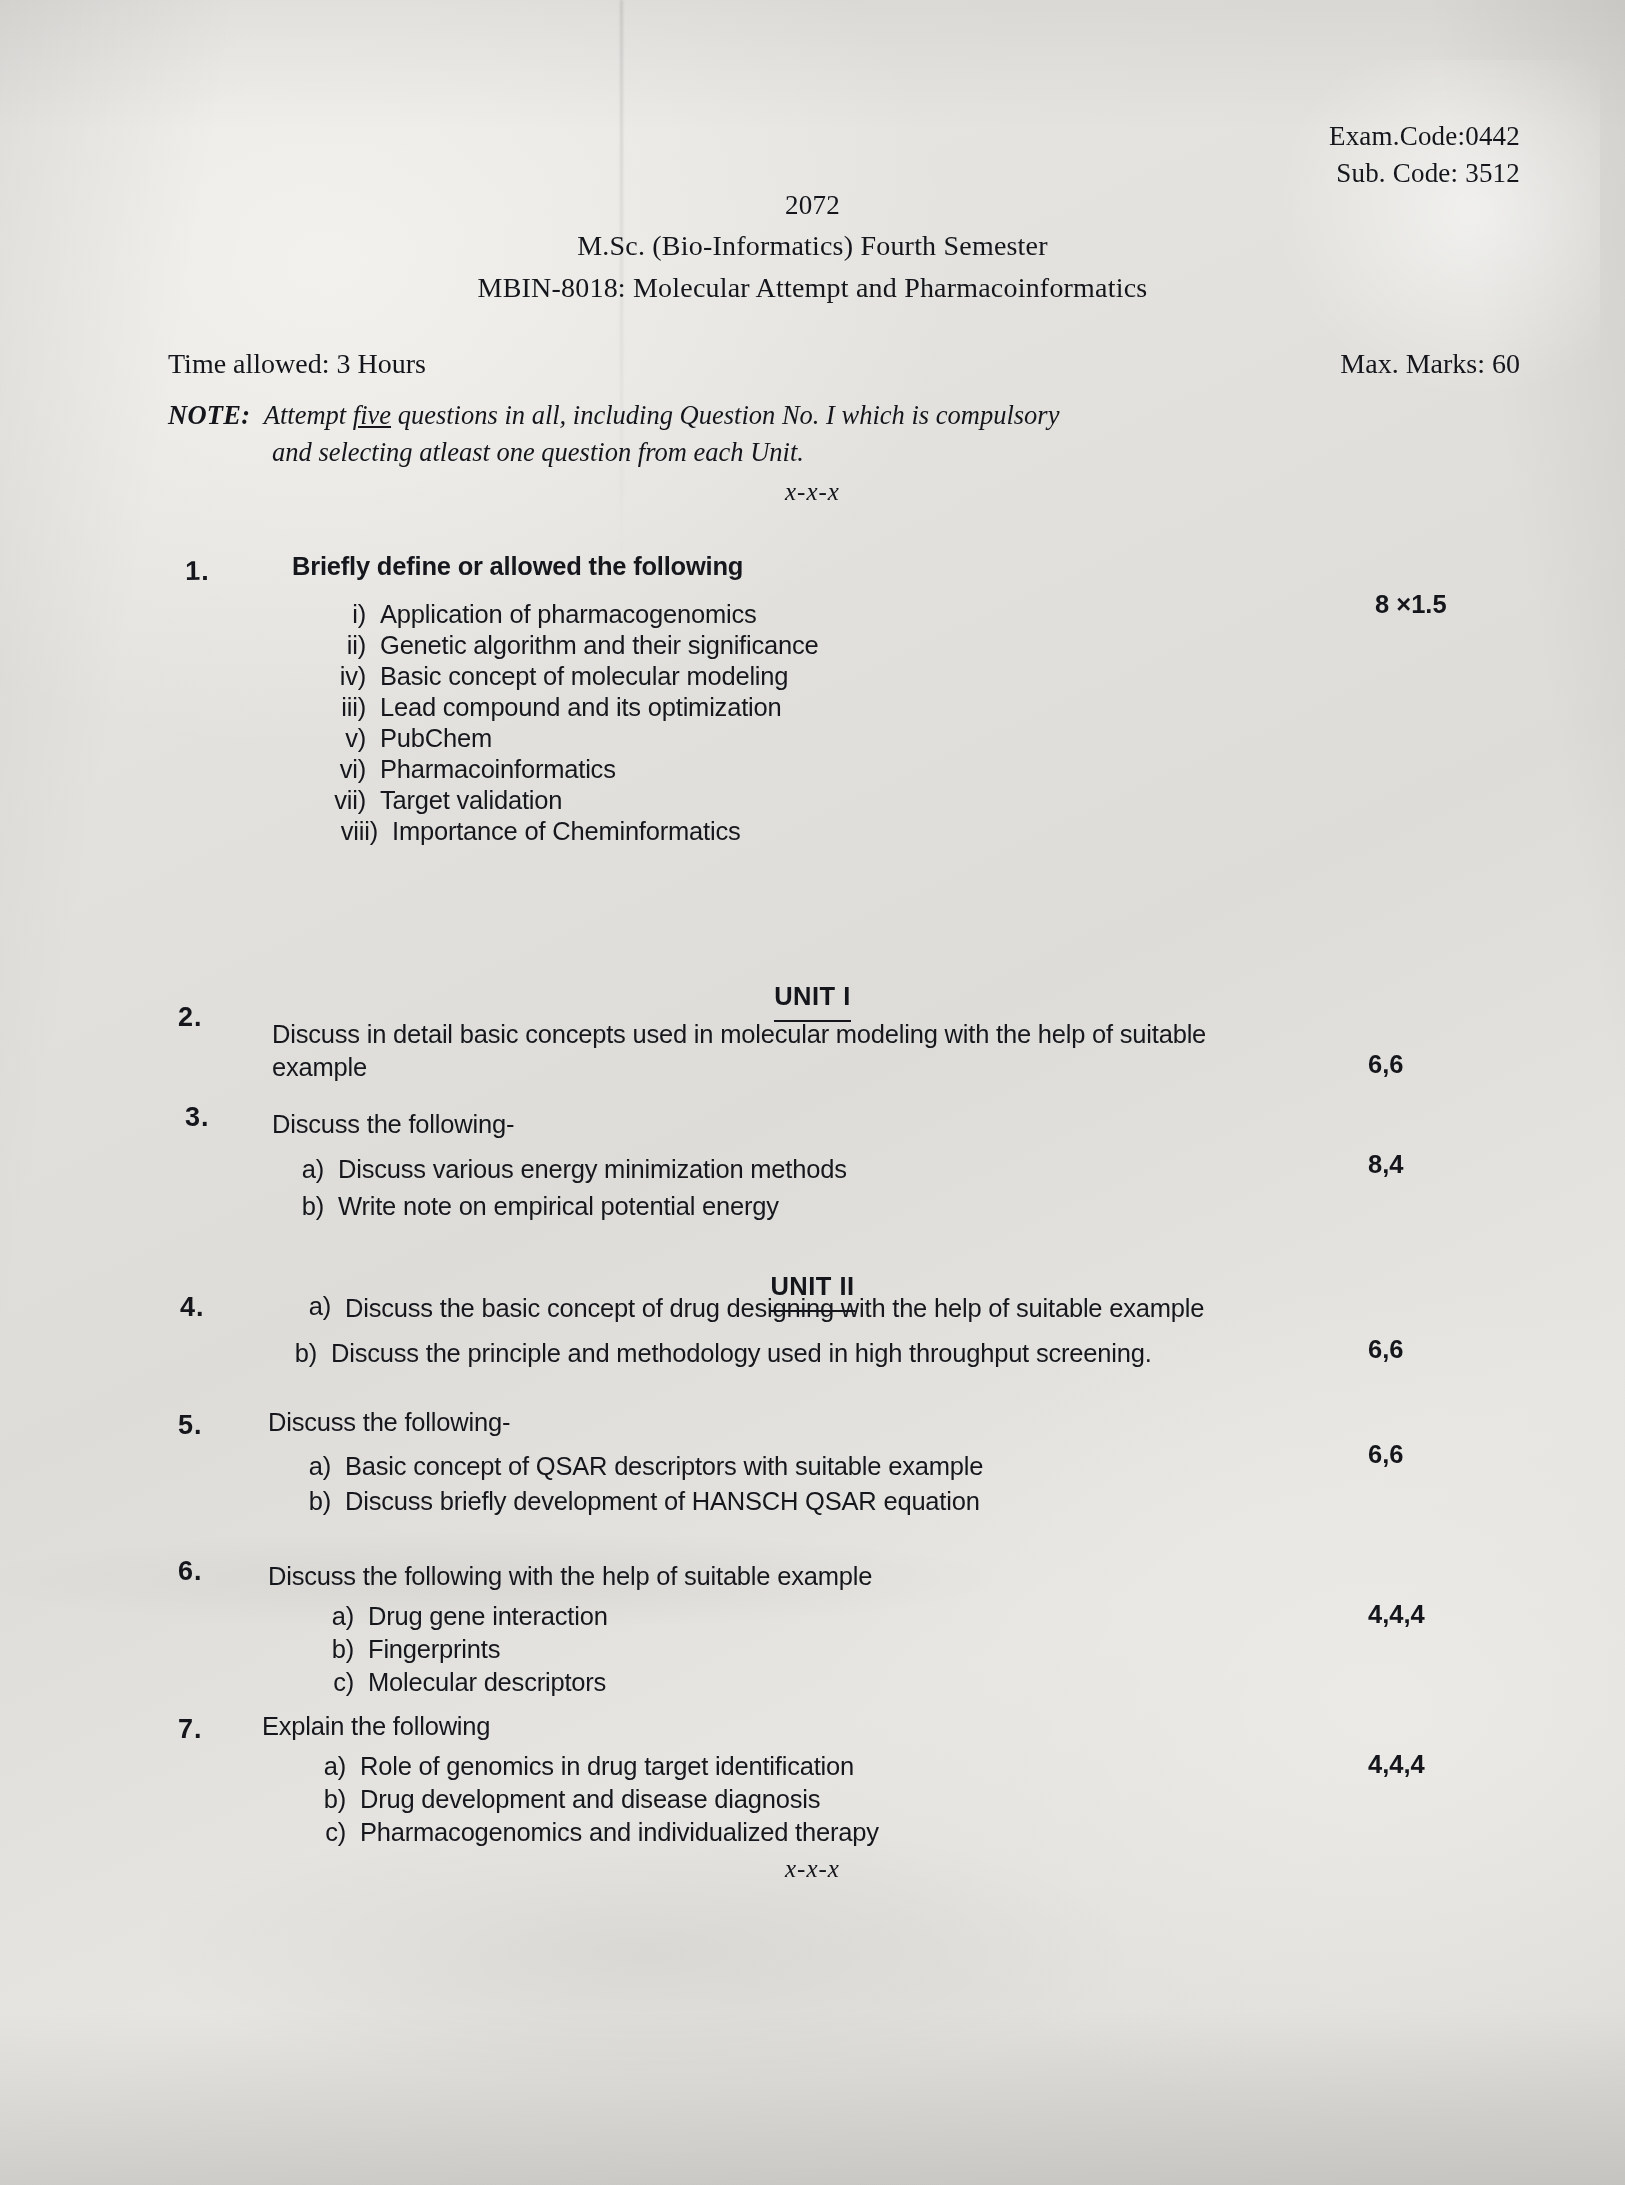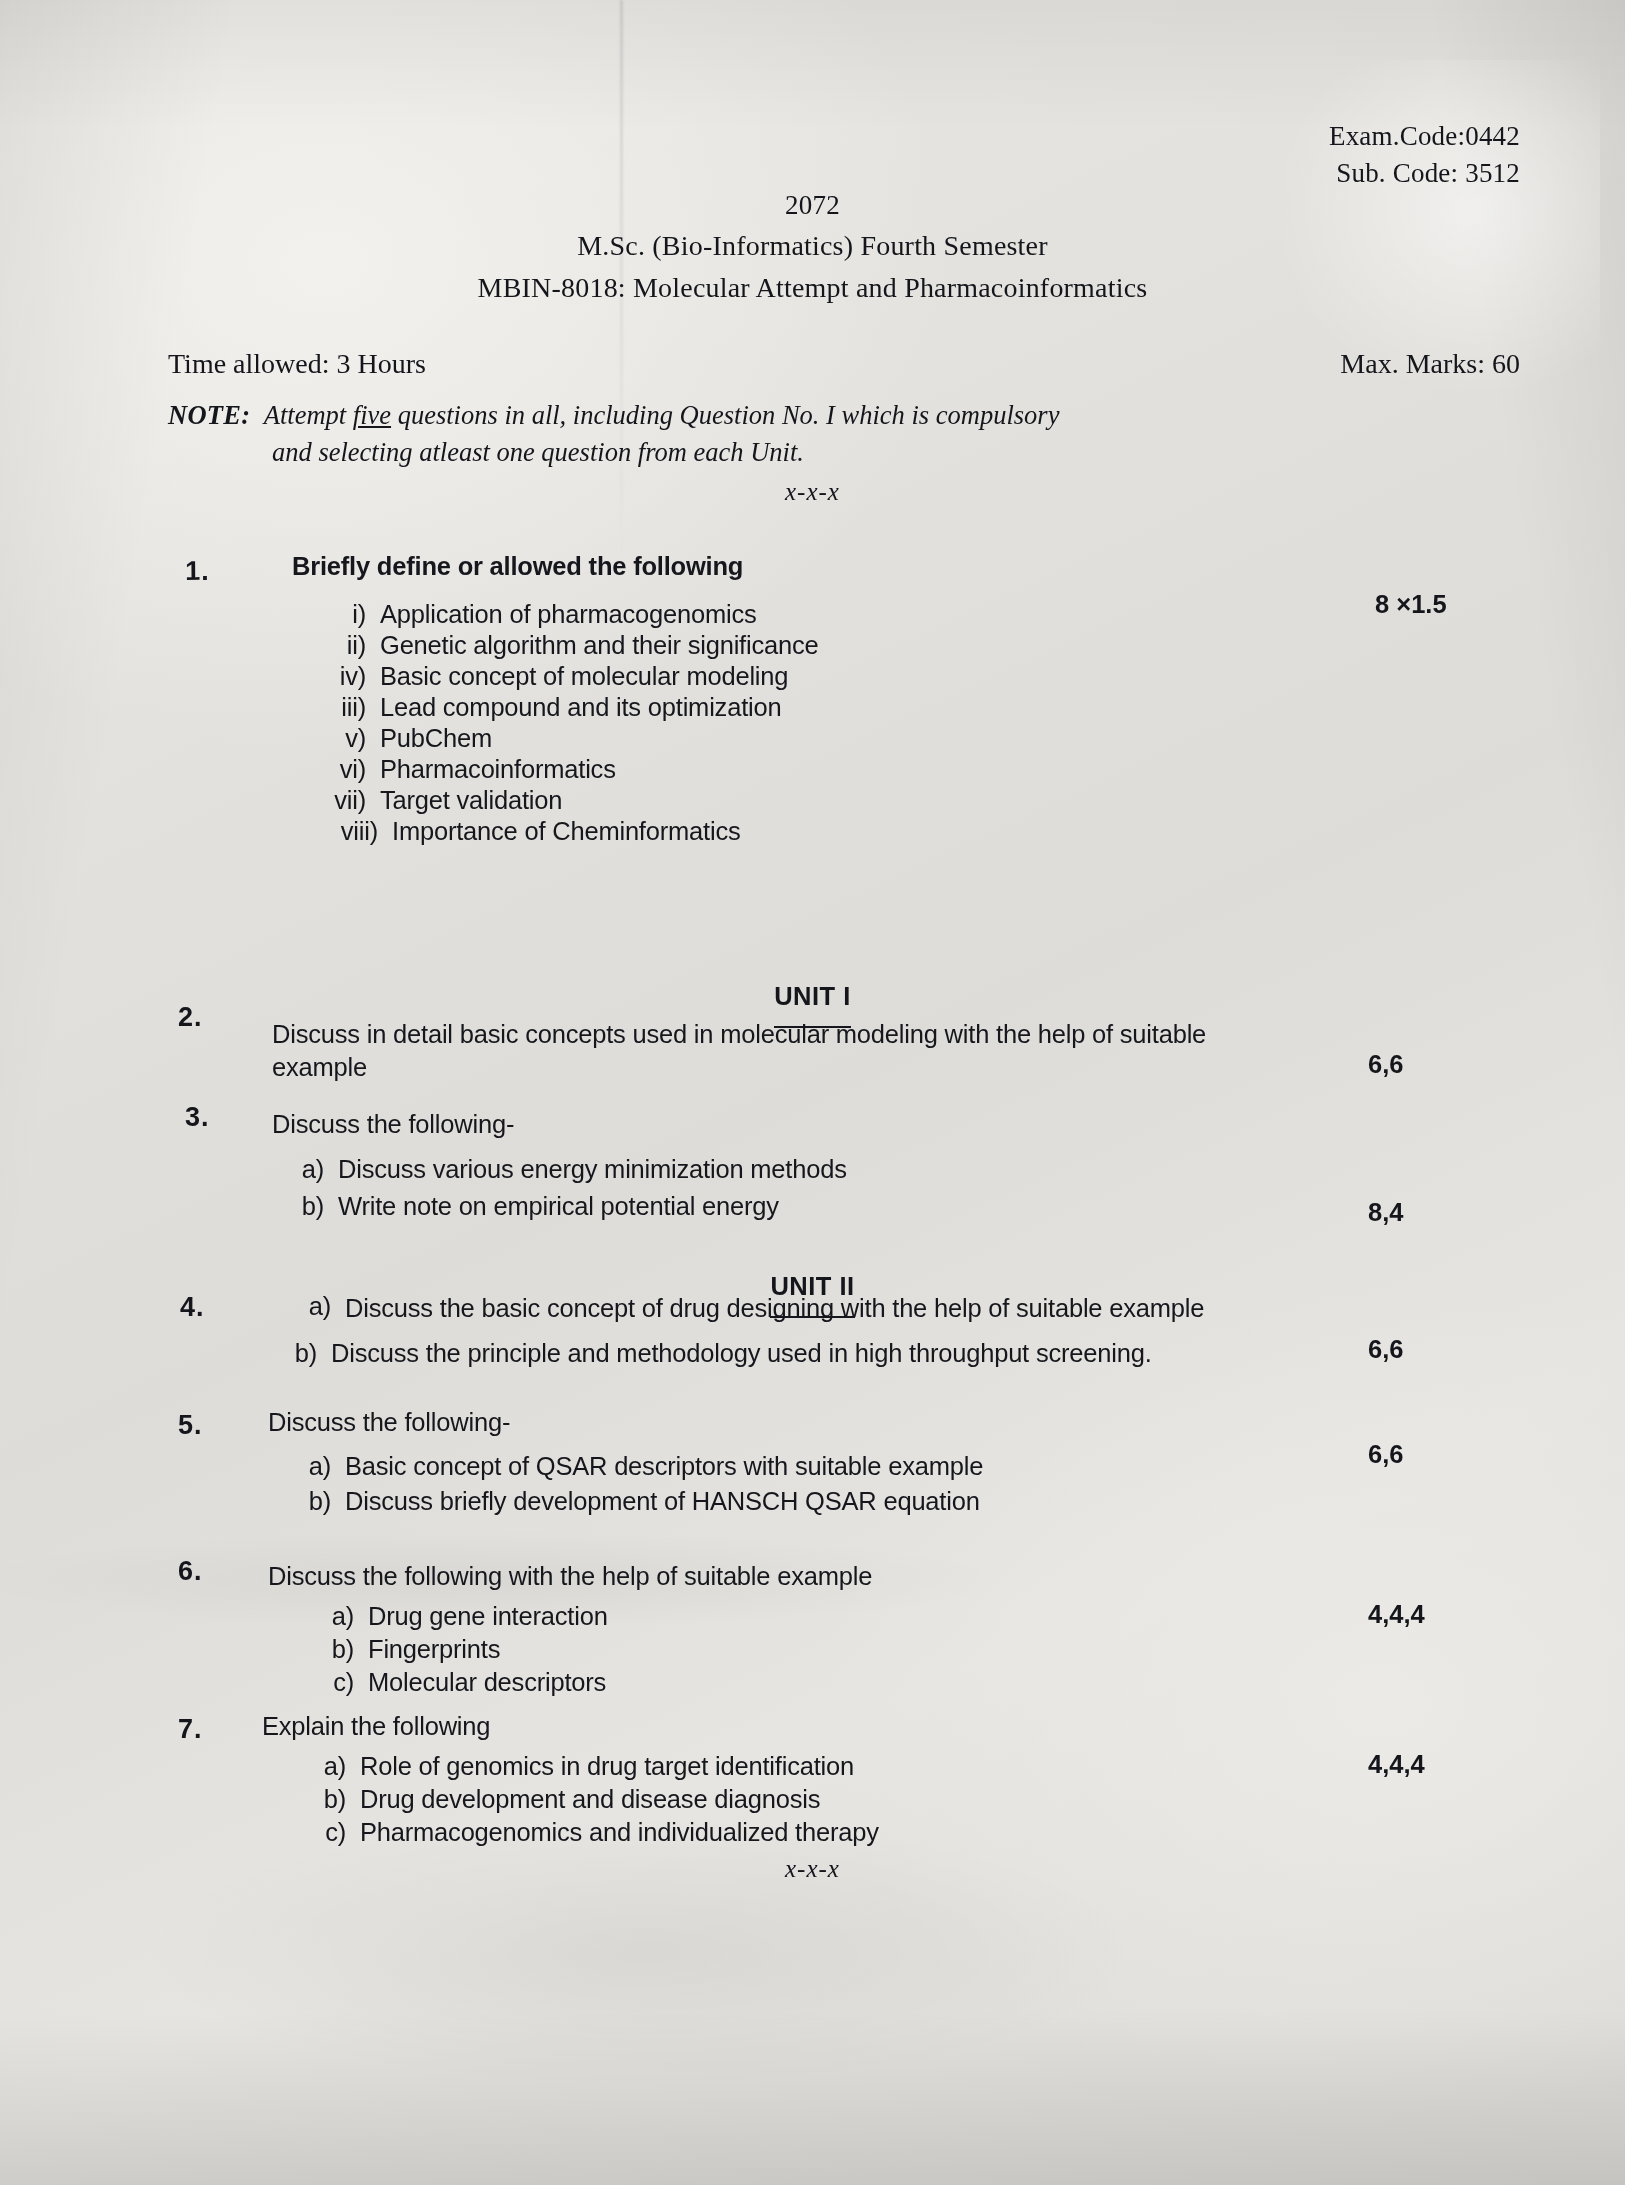--- a/index.html
+++ b/index.html
@@ -138,21 +138,21 @@
     letter-spacing: 0px;
   }
   .unit-head {
     left: 0; right: 0;
     text-align: center;
     font-family: "Liberation Sans", sans-serif;
     font-weight: bold;
     font-size: 25.5px;
     letter-spacing: 0.5px;
   }
-  .unit-head span { border-bottom: 2px solid #15171d; padding-bottom: 16px; }
+  .unit-head span { border-bottom: 2px solid #15171d; padding-bottom: 10px; }
   .sub-item {
     display: flex;
     gap: 14px;
     margin-bottom: 2px;
   }
   .sub-item .lbl {
     min-width: 46px;
     text-align: right;
     flex: 0 0 auto;
   }
@@ -240,21 +240,21 @@
     <div class="abs unit-head" style="top:982px;">
       <span>UNIT I</span>
     </div>
 
     <div class="abs q-num" style="left:178px; top:1002px;">2.</div>
     <div class="abs body-txt" style="left:272px; top:1018px; width:1010px; line-height:1.28;">Discuss in detail basic concepts used in molecular modeling with the help of suitable example</div>
     <div class="abs marks" style="left:1368px; top:1050px;">6,6</div>
 
     <div class="abs q-num" style="left:185px; top:1102px;">3.</div>
     <div class="abs body-txt" style="left:272px; top:1110px;">Discuss the following-</div>
-    <div class="abs marks" style="left:1368px; top:1150px;margin-top:48px;">8,4</div>
+    <div class="abs marks" style="left:1368px; top:1150px;">8,4</div>
     <div class="abs body-txt" style="left:278px; top:1155px; width:900px;">
       <div class="sub-item" style="margin-bottom:8px;">
         <span class="lbl">a)</span>
         <span class="txt">Discuss various energy minimization methods</span>
       </div>
       <div class="sub-item">
         <span class="lbl">b)</span>
         <span class="txt">Write note on empirical potential energy</span>
       </div>
     </div>

